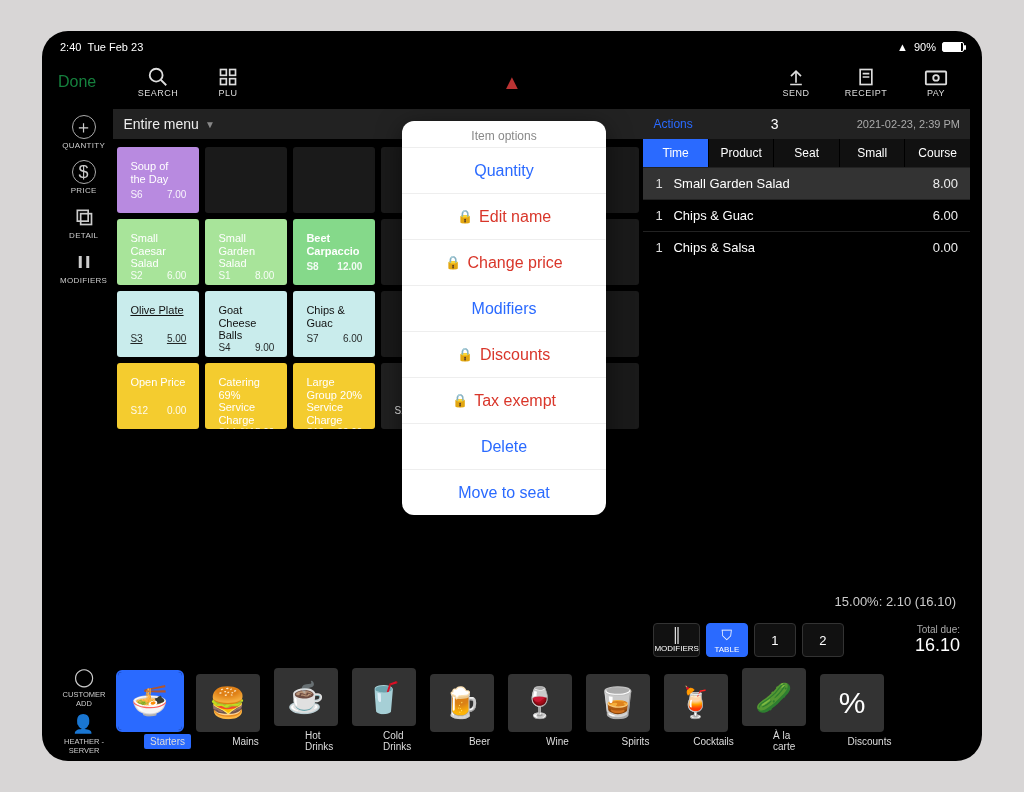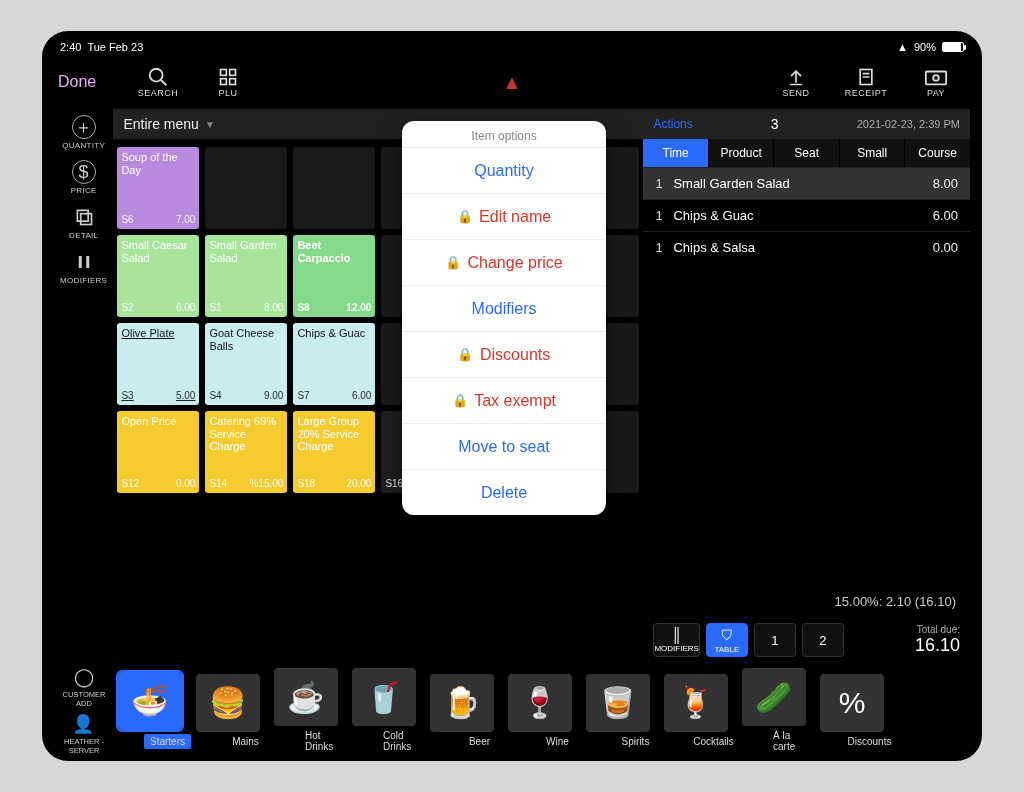--- a/index.html
+++ b/index.html
@@ -8,35 +8,35 @@
 .statusbar { display:flex; justify-content:space-between; font-size:11px; padding:2px 6px; }
 .sb-left,.sb-right{display:flex;align-items:center;gap:6px;}
 .wifi{font-size:11px;}
 .batt{display:inline-block;width:22px;height:10px;border:1px solid #fff;border-radius:2px;position:relative;}
 .batt::after{content:"";position:absolute;right:-3px;top:2px;width:2px;height:5px;background:#fff;border-radius:1px;}
 .batt i{display:block;height:100%;width:90%;background:#fff;}
 
 .topbar{display:flex;align-items:center;height:54px;padding:0 4px;gap:10px;}
 .tb-item{display:flex;flex-direction:column;align-items:center;justify-content:center;font-size:9px;letter-spacing:.5px;min-width:60px;color:#ddd;}
 .tb-item .ico{height:22px;display:flex;align-items:center;justify-content:center;font-size:20px;}
-.done{color:#f0abfc;font-size:16px;font-weight:500;min-width:60px;text-align:left;}
+.done{color:#15803d;font-size:16px;font-weight:500;min-width:60px;text-align:left;}
 .spacer{flex:1;}
 .logo{color:#b33; font-size:20px;}
 
 .main{display:flex;height:554px;}
 .sidebar{width:60px;display:flex;flex-direction:column;align-items:center;padding-top:6px;gap:10px;}
 .side-item{display:flex;flex-direction:column;align-items:center;font-size:8px;letter-spacing:.3px;color:#ccc;gap:2px;}
 .side-item .ico{width:24px;height:24px;display:flex;align-items:center;justify-content:center;font-size:18px;border-radius:12px;}
 .side-item.circled .ico{border:1px solid #aaa;}
 
 .menu-area{flex:1;display:flex;flex-direction:column;}
 .breadcrumb{background:#222;height:30px;display:flex;align-items:center;padding:0 10px;font-size:14px;color:#eee;gap:6px;}
 .chev{color:#888;font-size:10px;}
 .grid{padding:8px 4px;display:grid;grid-template-columns:repeat(6,82px);gap:6px;align-content:start;}
-.tile{height:82px;border-radius:3px;padding:4px;font-size:11px;color:#fff;position:relative;display:flex;flex-direction:column;overflow:hidden;}
+.tile{height:66px;border-radius:3px;padding:13px;font-size:11px;color:#fff;position:relative;display:flex;flex-direction:column;overflow:hidden;}
 .tile .nm{font-size:11px;line-height:1.15;flex:1;}
 .tile .ft{display:flex;justify-content:space-between;font-size:10px;opacity:.9;}
 .tile.dark{color:#111;}
 .placeholder{background:#1a1a1a;}
 
 .order{width:330px;display:flex;flex-direction:column;}
 .order-head{display:flex;align-items:center;height:30px;background:#222;padding:0 10px;font-size:12px;}
 .oh-actions{color:#2a6aff;}
 .oh-num{flex:1;text-align:center;font-size:14px;}
 .oh-date{color:#aaa;font-size:11px;}
@@ -414,21 +414,21 @@
         </div>
         <div class="pop-item locked">
           <span class="lock">🔒</span>
           <span>Discounts</span>
         </div>
         <div class="pop-item locked">
           <span class="lock">🔒</span>
           <span>Tax exempt</span>
         </div>
         <div class="pop-item">
+          <span>Delete</span>
+        </div>
+        <div class="pop-item">
           <span>Move to seat</span>
         </div>
-        <div class="pop-item">
-          <span>Delete</span>
-        </div>
       </div>
   </div>
 
 </div>
 
 </body></html>

